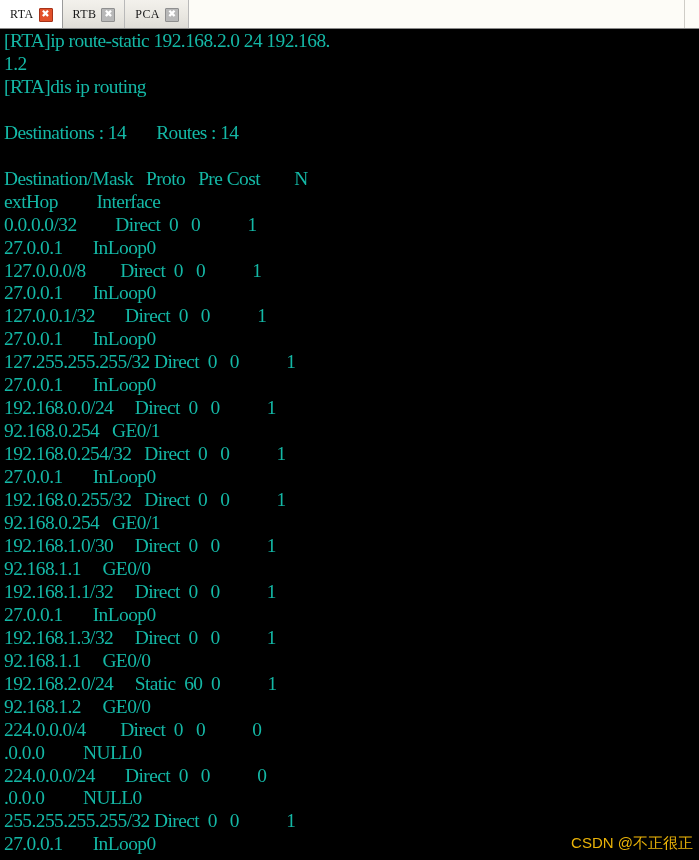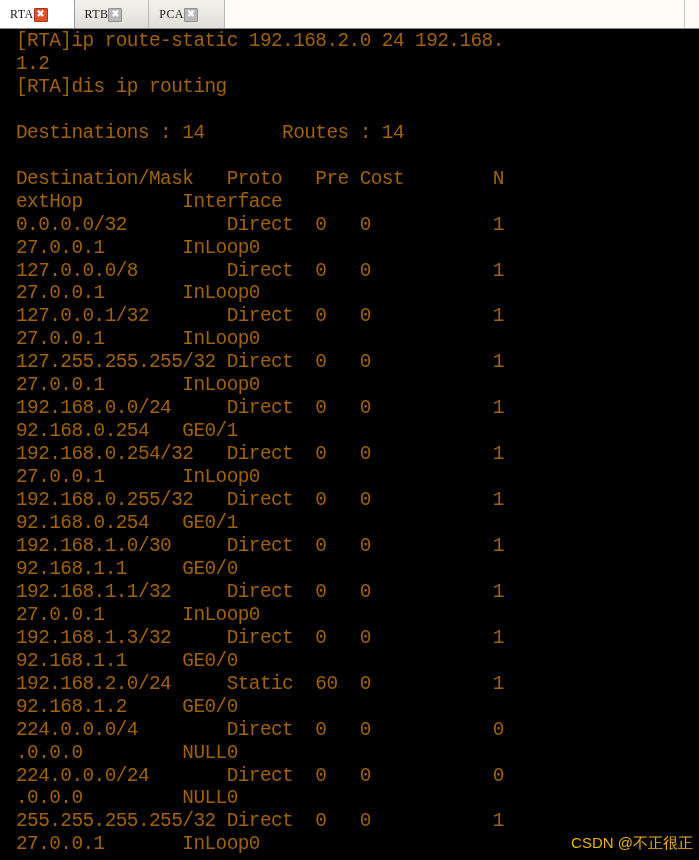--- a/index.html
+++ b/index.html
@@ -21,22 +21,23 @@
     background: #fdfcf7;
     border-bottom: 1px solid #8a8a8a;
     display: flex;
     align-items: stretch;
     overflow: hidden;
   }
   .tab {
     display: flex;
     align-items: center;
     justify-content: center;
+    gap: 5px;
     height: 29px;
-    padding: 0 26px 0 10px;
+    padding: 0 9px 0 10px;
     font-family: "Liberation Serif", serif;
     font-size: 12px;
     color: #161616;
     border-right: 1px solid #b9b9b9;
     background: linear-gradient(to bottom, #f3f1ec 0%, #e9e7e1 55%, #dedcd6 100%);
     cursor: default;
     position: relative;
     white-space: nowrap;
   }
   .tab.active {
@@ -80,27 +81,27 @@
   
   #terminal {
     position: relative;
     width: 699px;
     height: 831px;
     background: #000000;
     overflow: hidden;
   }
   #term-text {
     position: absolute;
-    left: 16px;
+    left: 4px;
     top: 1px;
     margin: 0;
-    font-family: Liberation Mono, monospace;
+    font-family: Liberation Serif, serif;
     font-size: 19.4px;
     line-height: 22.95px;
-    color: #a16207;
+    color: #14b8a6;
     white-space: pre;
     letter-spacing: -0.55px;
     -webkit-font-smoothing: none;
   }
   #watermark {
     position: absolute;
     right: 6px;
     bottom: 7px;
     font-family: "Liberation Sans", sans-serif;
     font-size: 15px;

